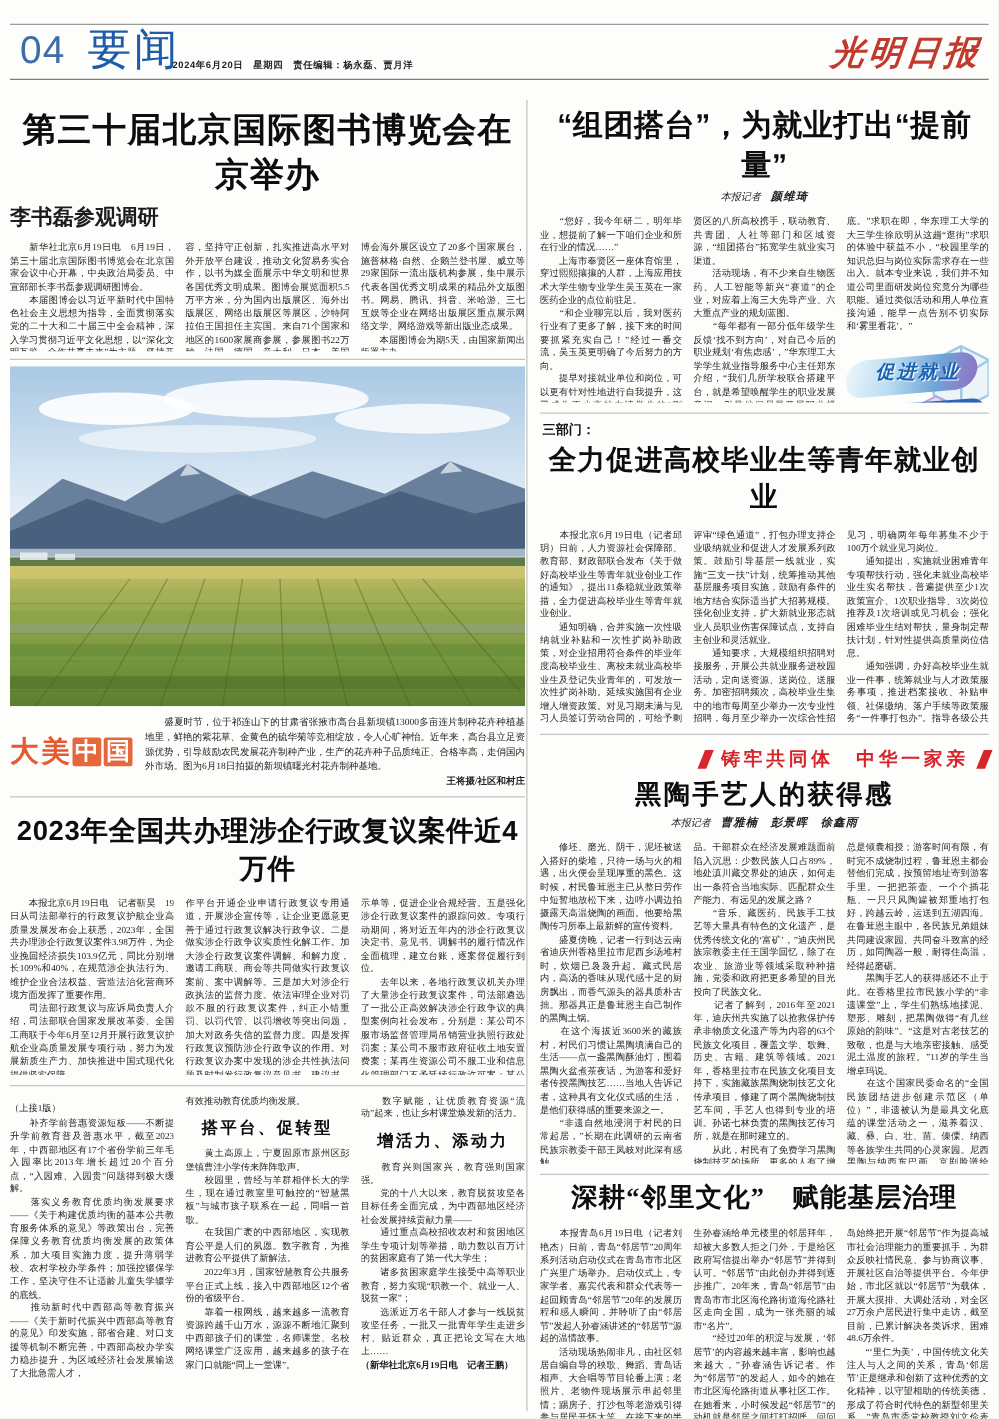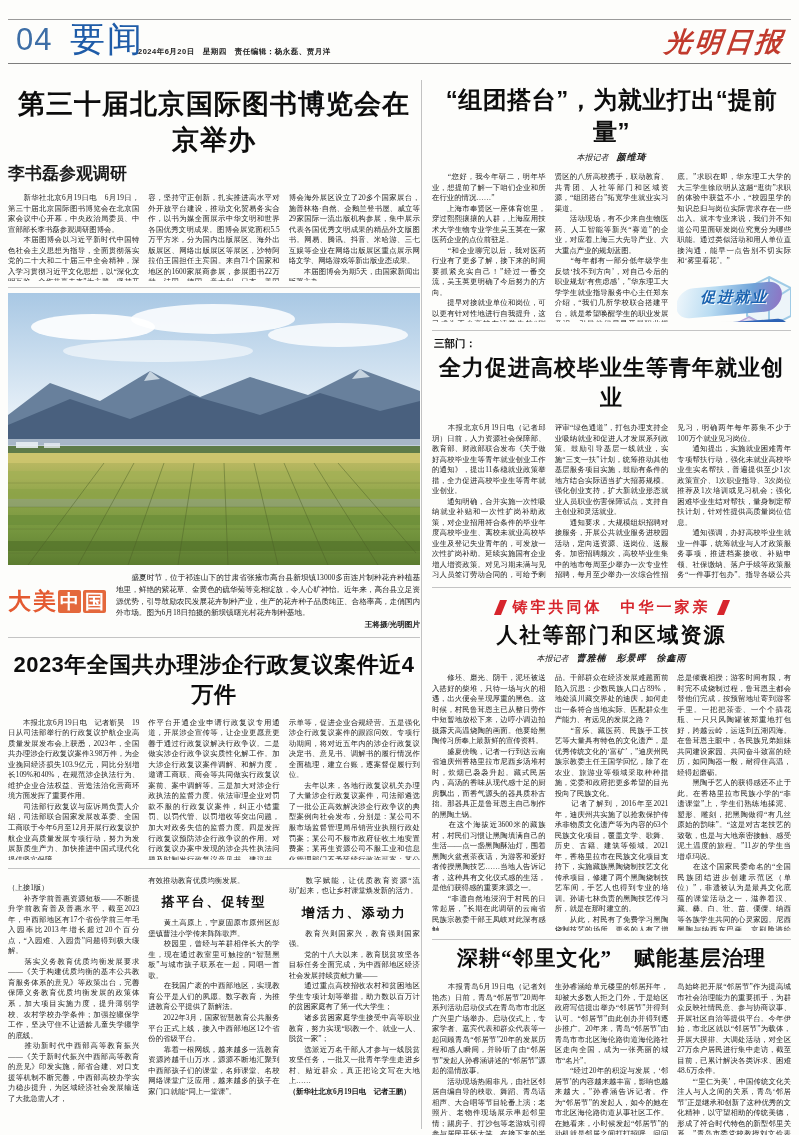--- a/index.html
+++ b/index.html
@@ -28,21 +28,21 @@
   .sub-a1{font-size:17px;font-weight:bold;text-align:left;margin:4px 0 8px;}
   .hl-a2{font-size:22px;letter-spacing:.5px;margin:12px 0 8px;}
   .hl-aa{font-size:24px;letter-spacing:.5px;margin:6px 0 2px;}
   .byline{font-size:8px;text-align:center;margin:3px 0 8px;color:#222;font-style:italic;}
   .byline b{font-size:9px;letter-spacing:1px;}
   .kicker{font-size:10.5px;font-weight:bold;color:#111;margin:6px 0 0 2px;}
   .hl-ab{font-size:22px;letter-spacing:1px;margin:2px 0 10px;}
   .hl-ac{font-size:21px;letter-spacing:2px;margin:2px 0 2px;}
   .hl-ad{font-size:21px;letter-spacing:1px;margin:2px 0 10px;}
   
-  .redkicker{display:flex;justify-content:center;align-items:center;gap:9px;margin:10px 0 4px;}
+  .redkicker{display:flex;justify-content:flex-end;align-items:center;gap:9px;margin:10px 0 4px;}
   .redkicker .slash{width:7px;height:15px;background:#d7252c;transform:skewX(-22deg);}
   .redkicker .ktext{font-size:15px;font-weight:900;color:#d7252c;letter-spacing:3px;}
   
   .subhd{font-size:13px;font-weight:900;text-align:center;letter-spacing:2px;margin:7px 0;color:#0d0d0d;}
   .note{font-weight:normal;}
   .endnote{font-weight:bold;}
   
   .photo{display:block;margin:5px 0 0;}
   
   .caprow{display:flex;gap:10px;align-items:center;margin:7px 0 6px;}
@@ -146,21 +146,21 @@
 
     <div class="caprow">
       <div class="badge">
         <span class="o">大</span>
         <span class="o">美</span>
         <span class="b">中</span>
         <span class="b">国</span>
       </div>
       <div style="flex:1;min-width:0">
         <div class="caption">　　盛夏时节，位于祁连山下的甘肃省张掖市高台县新坝镇13000多亩连片制种花卉种植基地里，鲜艳的紫花草、金黄色的硫华菊等竞相绽放，令人心旷神怡。近年来，高台县立足资源优势，引导鼓励农民发展花卉制种产业，生产的花卉种子品质纯正、合格率高，走俏国内外市场。图为6月18日拍摄的新坝镇曙光村花卉制种基地。</div>
-        <div class="caption credit" style="text-align:right">王将摄/光明图片</div>
+        <div class="caption credit" style="text-align:right">王将摄/社区和村庄</div>
       </div>
     </div>
 
     <div class="divider"></div>
 
     <div class="hl hl-a2 sans">2023年全国共办理涉企行政复议案件近4万件</div>
     <div class="cols" style="height:142px">
       <div class="col bodytxt" style="height:142px">　　本报北京6月19日电　记者靳昊　19日从司法部举行的行政复议护航企业高质量发展发布会上获悉，2023年，全国共办理涉企行政复议案件3.98万件，为企业挽回经济损失103.9亿元，同比分别增长109%和40%，在规范涉企执法行为、维护企业合法权益、营造法治化营商环境方面发挥了重要作用。
 　　司法部行政复议与应诉局负责人介绍，司法部联合国家发展改革委、全国工商联于今年6月至12月开展行政复议护航企业高质量发展专项行动，努力为发展新质生产力、加快推进中国式现代化提供坚实保障。
 　　这次专项行动推出5个方面18项具体举措：一是畅通涉企行政复议申请渠道。在全国行政复议行政应诉工</div>
@@ -253,21 +253,21 @@
 　　通知强调，办好高校毕业生就业一件事，统筹就业与人才政策服务事项，推进档案接收、补贴申领、社保缴纳、落户手续等政策服务“一件事打包办”。指导各级公共就业人才服务机构普遍设立青年就业服务窗口，为高校毕业生等青年就业提供一站式服务。此外，通知对加强人力资源市场监管，规范人力资源市场秩序提出要求。</div>
     </div>
 
     <div class="divider" style="margin:8px 0 0"></div>
 
     <div class="redkicker">
       <span class="slash"></span>
       <span class="ktext">铸牢共同体　中华一家亲</span>
       <span class="slash"></span>
     </div>
-    <div class="hl hl-ac">人社等部门和区域资源</div>
+    <div class="hl hl-ac">黑陶手艺人的获得感</div>
     <div class="byline">
       <span>本报记者</span>　<b>曹雅楠　彭景晖　徐鑫雨</b>
     </div>
     <div class="cols" style="height:258px">
       <div class="col bodytxt" style="height:258px">　　修坯、磨光、阴干，泥坯被送入搭好的柴堆，只待一场与火的相遇，出火便会呈现厚重的黑色。这时候，村民鲁茸恩主已从整日劳作中短暂地放松下来，边哼小调边拍摄露天高温烧陶的画面。他要给黑陶传习所奉上最新鲜的宣传资料。
 　　盛夏傍晚，记者一行到达云南省迪庆州香格里拉市尼西乡汤堆村时，炊烟已袅袅升起。藏式民居内，高汤的香味从现代感十足的厨房飘出，而香气源头的器具质朴古拙。那器具正是鲁茸恩主自己制作的黑陶土锅。
 　　在这个海拔近3600米的藏族村，村民们习惯让黑陶填满自己的生活——点一盏黑陶酥油灯，围着黑陶火盆煮茶夜话，为游客和爱好者传授黑陶技艺……当地人告诉记者，这种具有文化仪式感的生活，是他们获得感的重要来源之一。
 　　“非遗自然地浸润于村民的日常起居，”长期在此调研的云南省民族宗教委干部王凤岐对此深有感触。
 　　鲁茸恩主15岁跟随父亲、国家级非物质文化遗产藏族黑陶烧制技艺代表性传承人孙诺七林学习制陶手艺时，尼西黑陶还“养在深山人未识”。全村手艺人只有6个，黑陶产量小、销路少，常</div>
       <div class="col bodytxt" style="height:258px">品。干部群众在经济发展难题面前陷入沉思：少数民族人口占89%，地处滇川藏交界处的迪庆，如何走出一条符合当地实际、匹配群众生产能力、有远见的发展之路？

